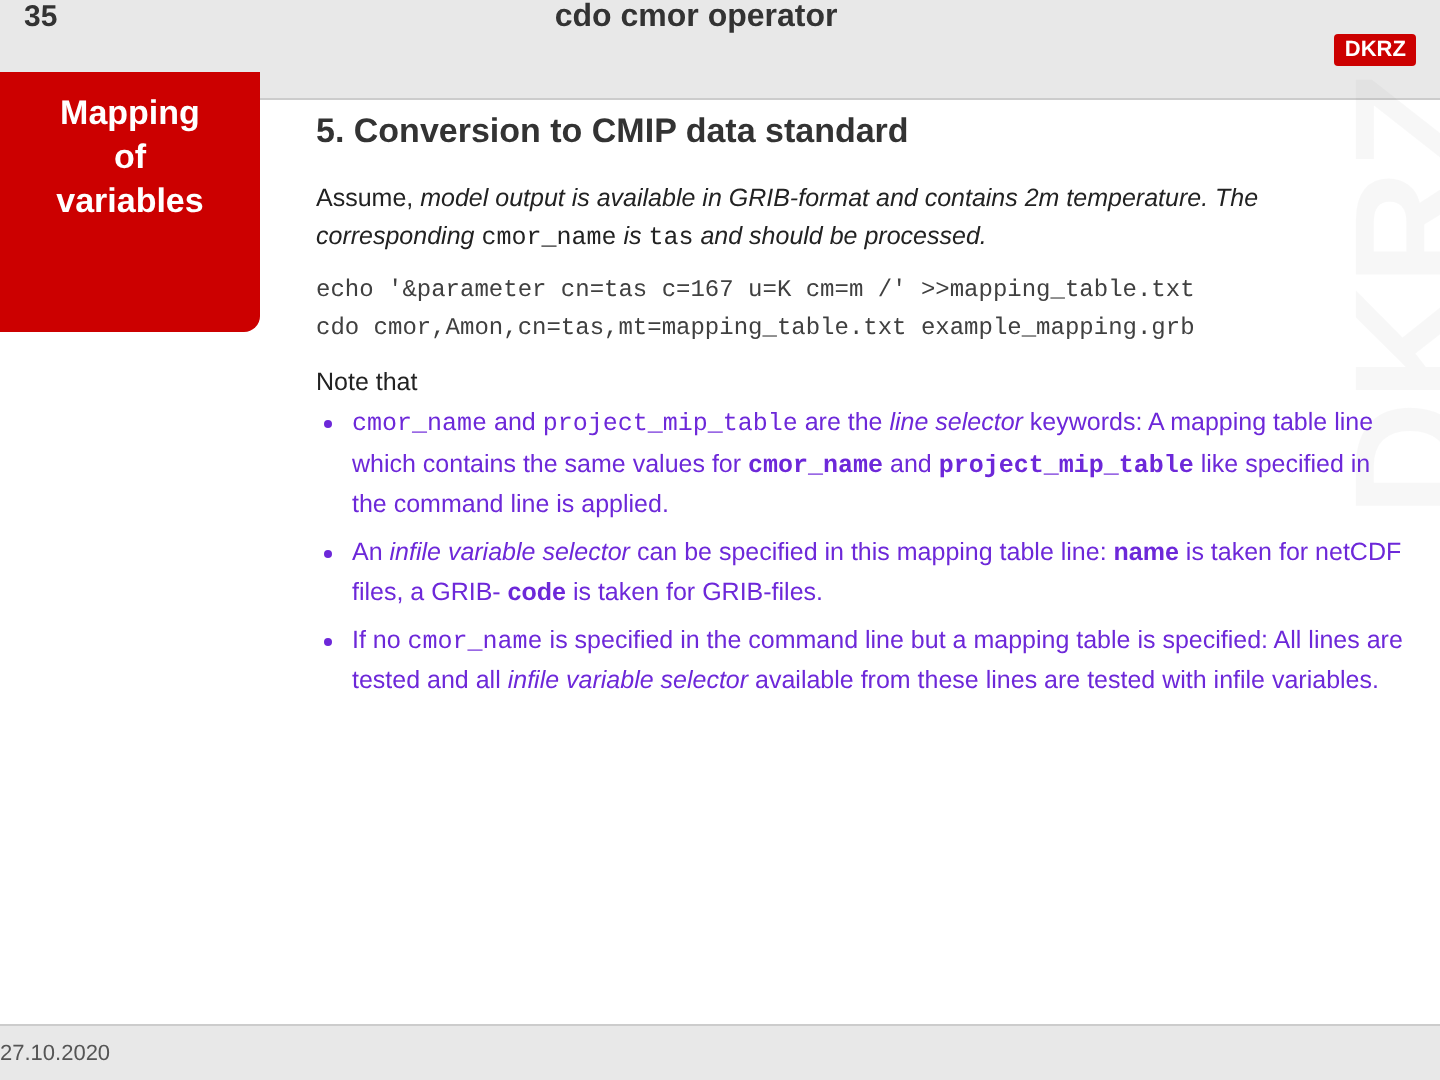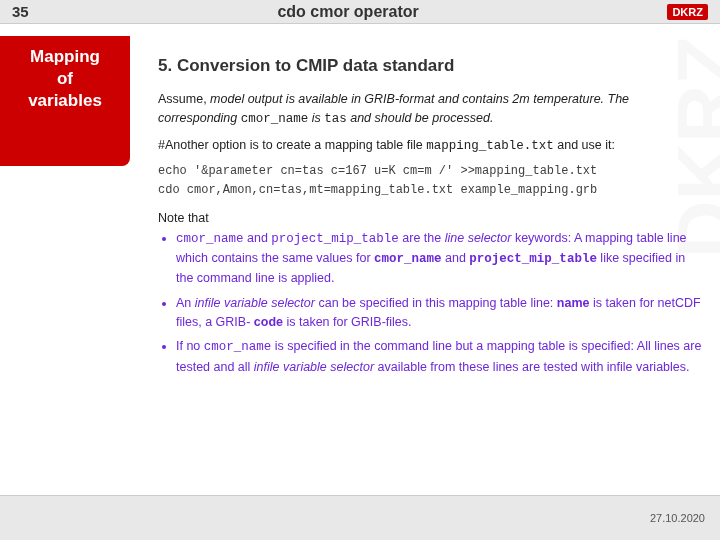--- a/index.html
+++ b/index.html
@@ -9,24 +9,23 @@
       width: 720px;
       height: 540px;
       overflow: hidden;
       position: relative;
     }
 
     
     .header {
       background: #e8e8e8;
       display: flex;
-      align-items: center;
       justify-content: space-between;
       padding: 0 12px;
-      height: 24px;
+      height: 50px;
       border-bottom: 1px solid #ccc;
     }
     .slide-number {
       font-size: 15px;
       font-weight: bold;
       color: #333;
     }
     .header-title {
       font-size: 16px;
       font-weight: bold;
@@ -139,25 +138,25 @@
     }
 
     .bold { font-weight: bold; }
 
     
     .footer {
       position: absolute;
       bottom: 0;
       left: 0;
       right: 0;
-      height: 45px;
+      height: 28px;
       background: #e8e8e8;
       display: flex;
       align-items: center;
-      justify-content: flex-end;
+      justify-content: flex-start;
       padding-right: 15px;
       font-size: 11px;
       color: #555;
       border-top: 1px solid #ccc;
     }
 
     
     .watermark {
       position: absolute;
       right: 0;
@@ -198,23 +197,20 @@
   <div class="watermark-text">DKRZ</div>
 </div>
 
 <div class="main-content">
   <div class="section-title">5. Conversion to CMIP data standard</div>
 
   <p class="intro-text">
     Assume, <em>model output is available in GRIB-format and contains 2m temperature. The corresponding</em> <span class="inline-code">cmor_name</span> <em>is</em> <span class="inline-code">tas</span> <em>and should be processed.</em>
   </p>
 
-  <p class="intro-text">
-    #Another option is to create a mapping table file <span class="inline-code">mapping_table.txt</span> and use it:
-  </p>
 
   <div class="code-block">
     <div>echo '&amp;parameter cn=tas c=167 u=K cm=m /' &gt;&gt;mapping_table.txt</div>
     <div>cdo cmor,Amon,cn=tas,mt=mapping_table.txt example_mapping.grb</div>
   </div>
 
   <div class="note-section">
     <p class="note-title">Note that</p>
     <ul class="bullet-list">
       <li>

